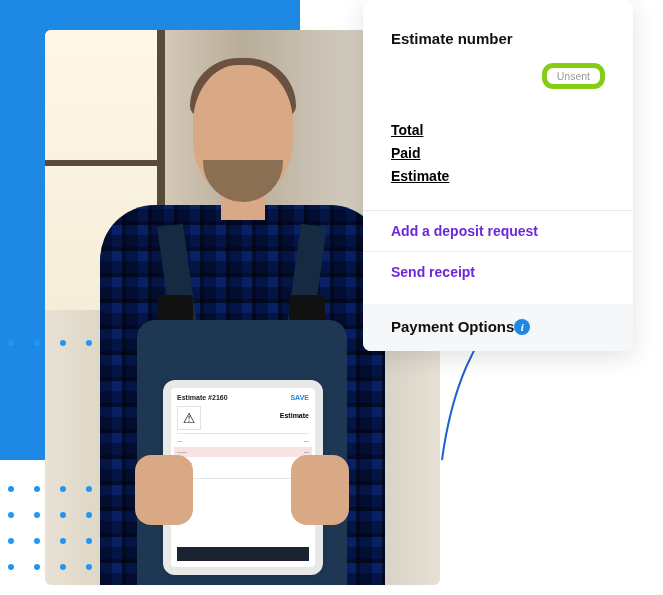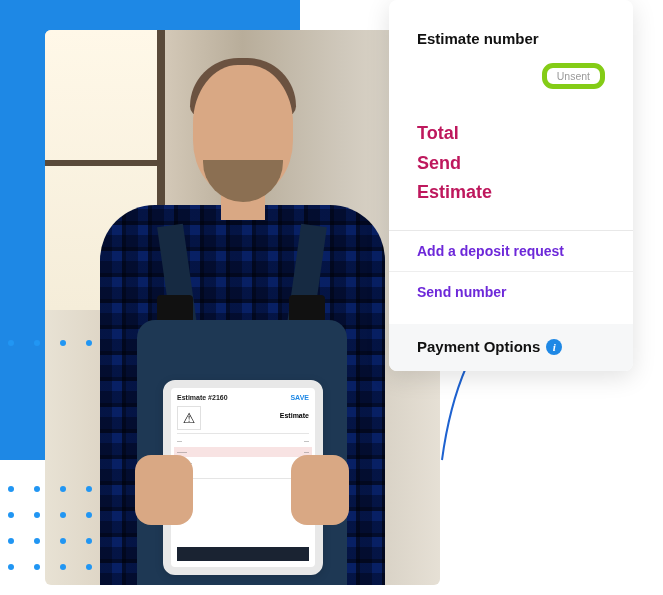--- a/index.html
+++ b/index.html
@@ -256,21 +256,21 @@
       width: 130px;
       height: 210px;
       z-index: 2;
       pointer-events: none;
     }
 
     .card {
       position: absolute;
       top: 0;
       right: 30px;
-      width: 244px;
+      width: 270px;
       background: #fff;
       border-radius: 8px;
       box-shadow: 0 6px 24px rgba(0,0,0,0.12);
       z-index: 5;
       padding: 30px 28px 0 28px;
     }
     .card-heading {
       font-size: 15px;
       font-weight: 700;
       color: #111;
@@ -281,24 +281,25 @@
       font-size: 10.5px;
       color: #999;
       border: 5px solid #84cc16;
       border-radius: 11px;
       padding: 2px 10px;
       margin-bottom: 22px;
     }
     .clearfix::after { content: ""; display: table; clear: both; }
     .summary-block { clear: both; margin-top: 8px; }
     .summary-row {
-      font-size: 18px;
-      font-weight: 700;
-      color: #be185d;
+      font-size: 14px;
+      font-weight: 700;
+      color: #000000;
       line-height: 1.65;
+      text-decoration: underline;
     }
     .card-sep {
       border-top: 1px solid #e8e8e8;
       margin: 22px -28px 0 -28px;
     }
     .link-row {
       font-size: 14px;
       color: #6d28d9;
       padding: 12px 0;
       font-weight: 700;
@@ -306,21 +307,20 @@
     }
     .link-sep { border-top: 1px solid #eee; margin: 0 -28px; }
 
     .payment-section {
       background: #f6f7f8;
       margin: 12px -28px 0 -28px;
       padding: 14px 28px 16px 28px;
       border-radius: 0 0 8px 8px;
       display: flex;
       align-items: center;
-      gap: 6px;
     }
     .payment-title {
       font-size: 15px;
       font-weight: 700;
       color: #111;
     }
     .info-badge {
       width: 16px;
       height: 16px;
       border-radius: 50%;
@@ -433,24 +433,24 @@
   <path d="M 100 20 L 88 22 M 100 20 L 98 34" stroke="#1e62d0" stroke-width="2" fill="none"></path>
 </svg>
 
 <div class="card">
   <div class="card-heading">Estimate number</div>
   <div class="clearfix">
     <span class="status-pill">Unsent</span>
   </div>
   <div class="summary-block">
     <div class="summary-row">Total</div>
-    <div class="summary-row">Send</div>
+    <div class="summary-row">Paid</div>
     <div class="summary-row">Estimate</div>
   </div>
   <div class="card-sep"></div>
   <div class="link-row">Add a deposit request</div>
   <div class="link-sep"></div>
-  <div class="link-row">Send number</div>
+  <div class="link-row">Send receipt</div>
   <div class="payment-section">
     <span class="payment-title">Payment Options</span>
     <span class="info-badge">i</span>
   </div>
 </div>
 
 </body></html>

